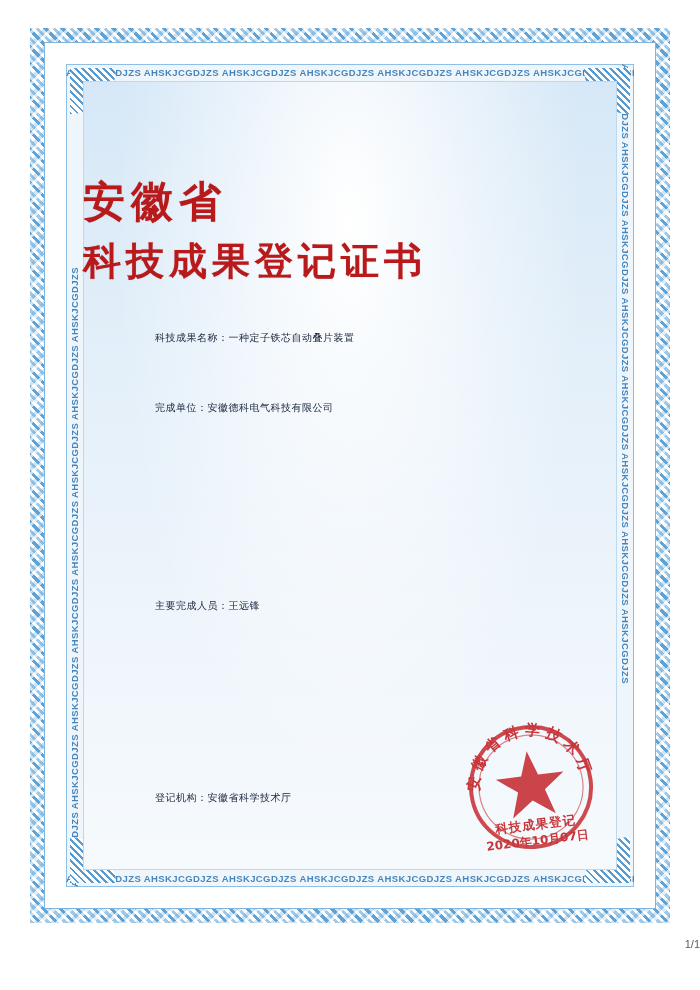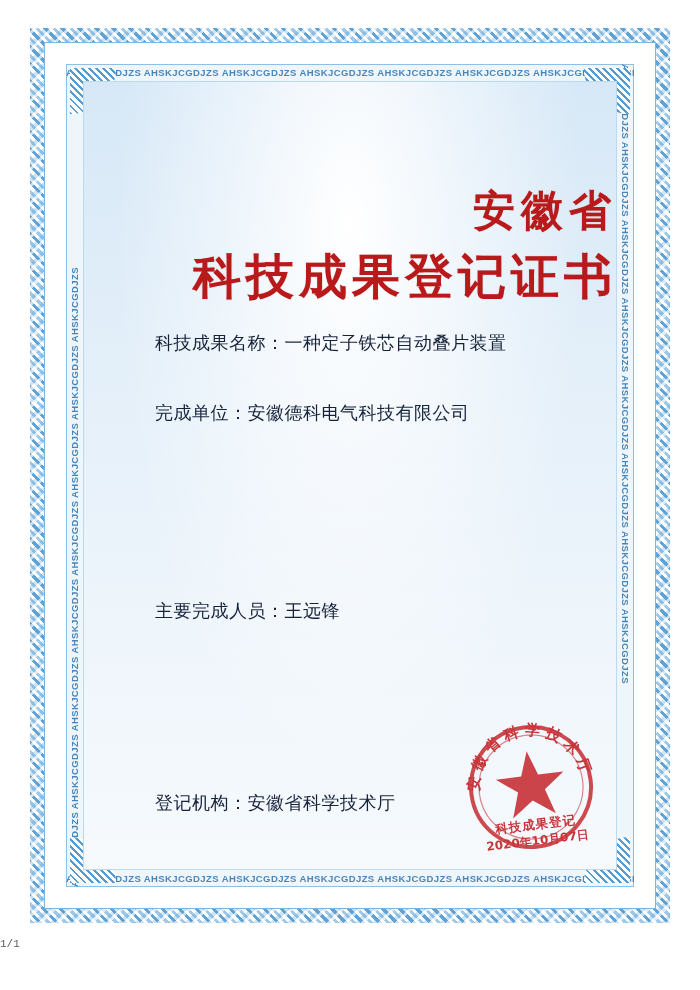--- a/index.html
+++ b/index.html
@@ -128,49 +128,48 @@
 
   
   .content {
     position: absolute;
     left: 0; top: 0; right: 0; bottom: 0;
   }
 
   .title-block {
     position: absolute;
     left: 0; right: 0;
-    top: 104px;
-    text-align: right;
+    top: 95px;
+    text-align: left;
   }
   .title-line1 {
     font-family: "DejaVu Serif", serif;
     font-weight: 700;
     font-size: 42px;
     letter-spacing: 6px;
     color: #b8191b;
     line-height: 1.25;
     text-shadow: 0 0 1px rgba(184,25,27,0.4);
   }
   .title-line2 {
     font-family: "DejaVu Serif", serif;
     font-weight: 700;
-    font-size: 48px;
+    font-size: 38px;
     letter-spacing: 5px;
     color: #b8191b;
     line-height: 1.35;
     margin-top: 6px;
     text-shadow: 0 0 1px rgba(184,25,27,0.4);
-    padding-left: 29px;
   }
 
   .field {
     position: absolute;
     left: 72px;
     font-family: "DejaVu Sans", sans-serif;
-    font-size: 18px;
+    font-size: 10px;
     color: #17233a;
     letter-spacing: 0.5px;
     white-space: nowrap;
   }
   .field .label { font-weight: 400; }
   .field .value { font-weight: 400; }
 
   .f-name   { top: 250px; }
   .f-unit   { top: 320px; }
   .f-person { top: 518px; }
@@ -187,22 +186,22 @@
     transform: rotate(-7deg);
     opacity: 0.92;
   }
   .seal svg { display: block; }
 
   
   .page-number {
     position: absolute;
     left: 0; right: 0;
     top: 938px;
-    text-align: left;
-    font-family: Liberation Mono, monospace;
+    text-align: right;
+    font-family: Liberation Sans, sans-serif;
     font-size: 11px;
     color: #5a5a5a;
   }
 </style>
 </head>
 <body>
 
 <div class="page">
 
   <div class="certificate">

